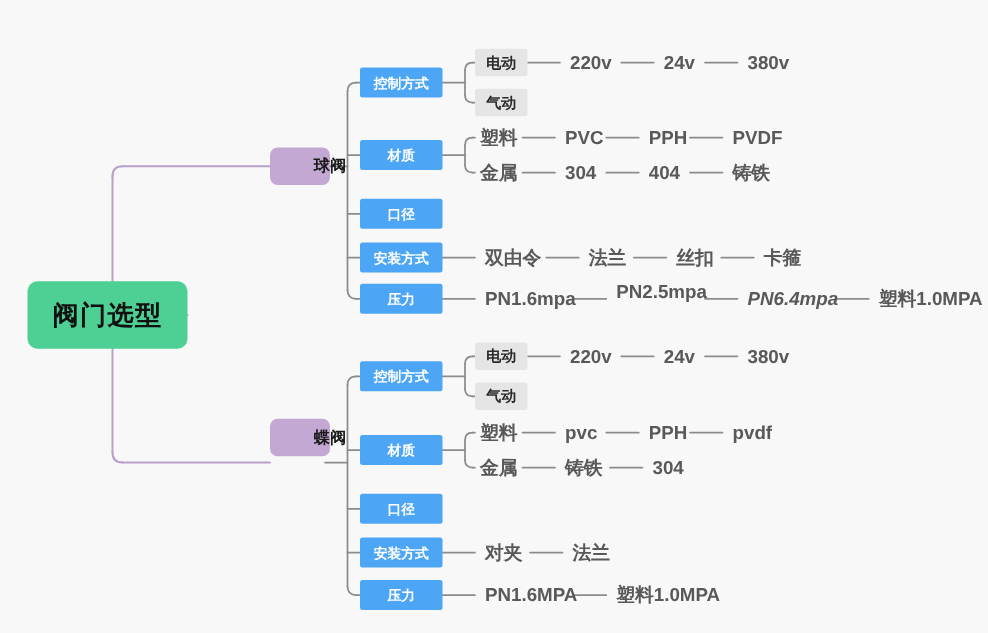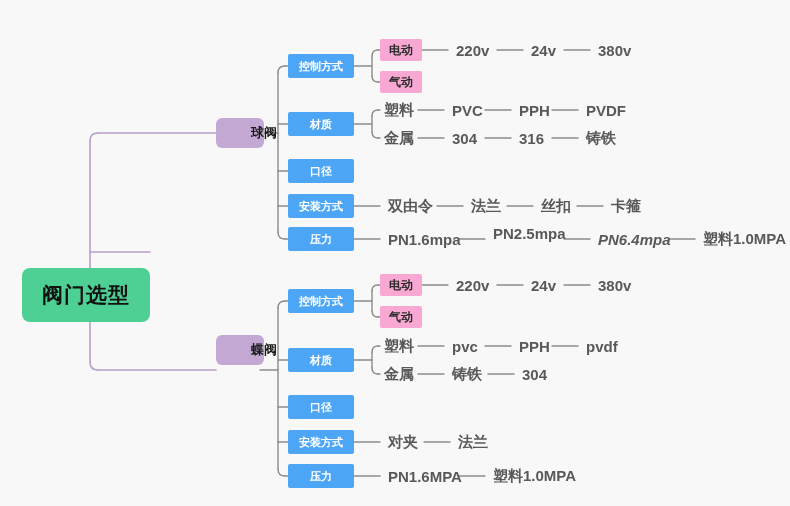--- a/index.html
+++ b/index.html
@@ -12,32 +12,31 @@
   }
   #canvas{position:absolute;left:0;top:0;width:790px;height:506px;}
   svg.links{position:absolute;left:0;top:0;width:790px;height:506px;pointer-events:none;}
 
   .node{position:absolute;box-sizing:border-box;display:flex;align-items:center;justify-content:center;white-space:nowrap;}
 
   .root{
     background:#4ecf94;border-radius:8px;
     color:#111;font-size:21px;font-weight:bold;
     letter-spacing:1px;
-    margin-top:43px;
   }
   .level1{
     background:#c3a8d4;border-radius:6px;
     color:#1a1a1a;font-size:13px;font-weight:bold;padding-left:48px;
   }
   .level2{
     background:#4da6f5;border-radius:2px;
     color:#ffffff;font-size:11px;font-weight:bold;
   }
   .level3{
-    background:#f9a8d4;border-radius:2px;
+    background:#e5e5e5;border-radius:2px;
     color:#2b2b2b;font-size:12px;font-weight:bold;
   }
   .leaf{
     background:transparent;color:#595959;
     font-size:15px;font-weight:bold;
     justify-content:flex-start;
   }
 </style>
 </head>
 <body>
@@ -131,21 +130,21 @@
       <div class="node leaf" style="left: 531px; top: 41px; width: 25px; height: 18px; justify-content: flex-start;">24v</div>
       <div class="node leaf" style="left: 598px; top: 41px; width: 33px; height: 18px; justify-content: flex-start;">380v</div>
       <div class="node level3" style="left: 380px; top: 71px; width: 42px; height: 22px;">气动</div>
       <div class="node level2" style="left: 288px; top: 112px; width: 66px; height: 24px;">材质</div>
       <div class="node leaf" style="left: 384px; top: 101px; width: 28px; height: 18px;">塑料</div>
       <div class="node leaf" style="left: 452px; top: 101px; width: 25px; height: 18px; justify-content: flex-start;">PVC</div>
       <div class="node leaf" style="left: 519px; top: 101px; width: 25px; height: 18px; justify-content: flex-start;">PPH</div>
       <div class="node leaf" style="left: 586px; top: 101px; width: 33px; height: 18px; justify-content: flex-start;">PVDF</div>
       <div class="node leaf" style="left: 384px; top: 129px; width: 28px; height: 18px;">金属</div>
       <div class="node leaf" style="left: 452px; top: 129px; width: 25px; height: 18px; justify-content: flex-start;">304</div>
-      <div class="node leaf" style="left: 519px; top: 129px; width: 25px; height: 18px; justify-content: flex-start;">316</div>
+      <div class="node leaf" style="left: 519px; top: 129px; width: 25px; height: 18px; justify-content: flex-start;">404</div>
       <div class="node leaf" style="left: 586px; top: 129px; width: 28px; height: 18px; justify-content: flex-start;">铸铁</div>
       <div class="node level2" style="left: 288px; top: 159px; width: 66px; height: 24px;">口径</div>
       <div class="node level2" style="left: 288px; top: 194px; width: 66px; height: 24px;">安装方式</div>
       <div class="node leaf" style="left: 388px; top: 197px; width: 41px; height: 18px; justify-content: flex-start;">双由令</div>
       <div class="node leaf" style="left: 471px; top: 197px; width: 28px; height: 18px; justify-content: flex-start;">法兰</div>
       <div class="node leaf" style="left: 541px; top: 197px; width: 28px; height: 18px; justify-content: flex-start;">丝扣</div>
       <div class="node leaf" style="left: 611px; top: 197px; width: 28px; height: 18px; justify-content: flex-start;">卡箍</div>
       <div class="node level2" style="left: 288px; top: 227px; width: 66px; height: 24px;">压力</div>
       <div class="node leaf" style="left: 388px; top: 230px; width: 63px; height: 18px; justify-content: flex-start;">PN1.6mpa</div>
       <div class="node leaf" style="left: 493px; top: 224px; width: 63px; height: 18px; justify-content: flex-start;">PN2.5mpa</div>

